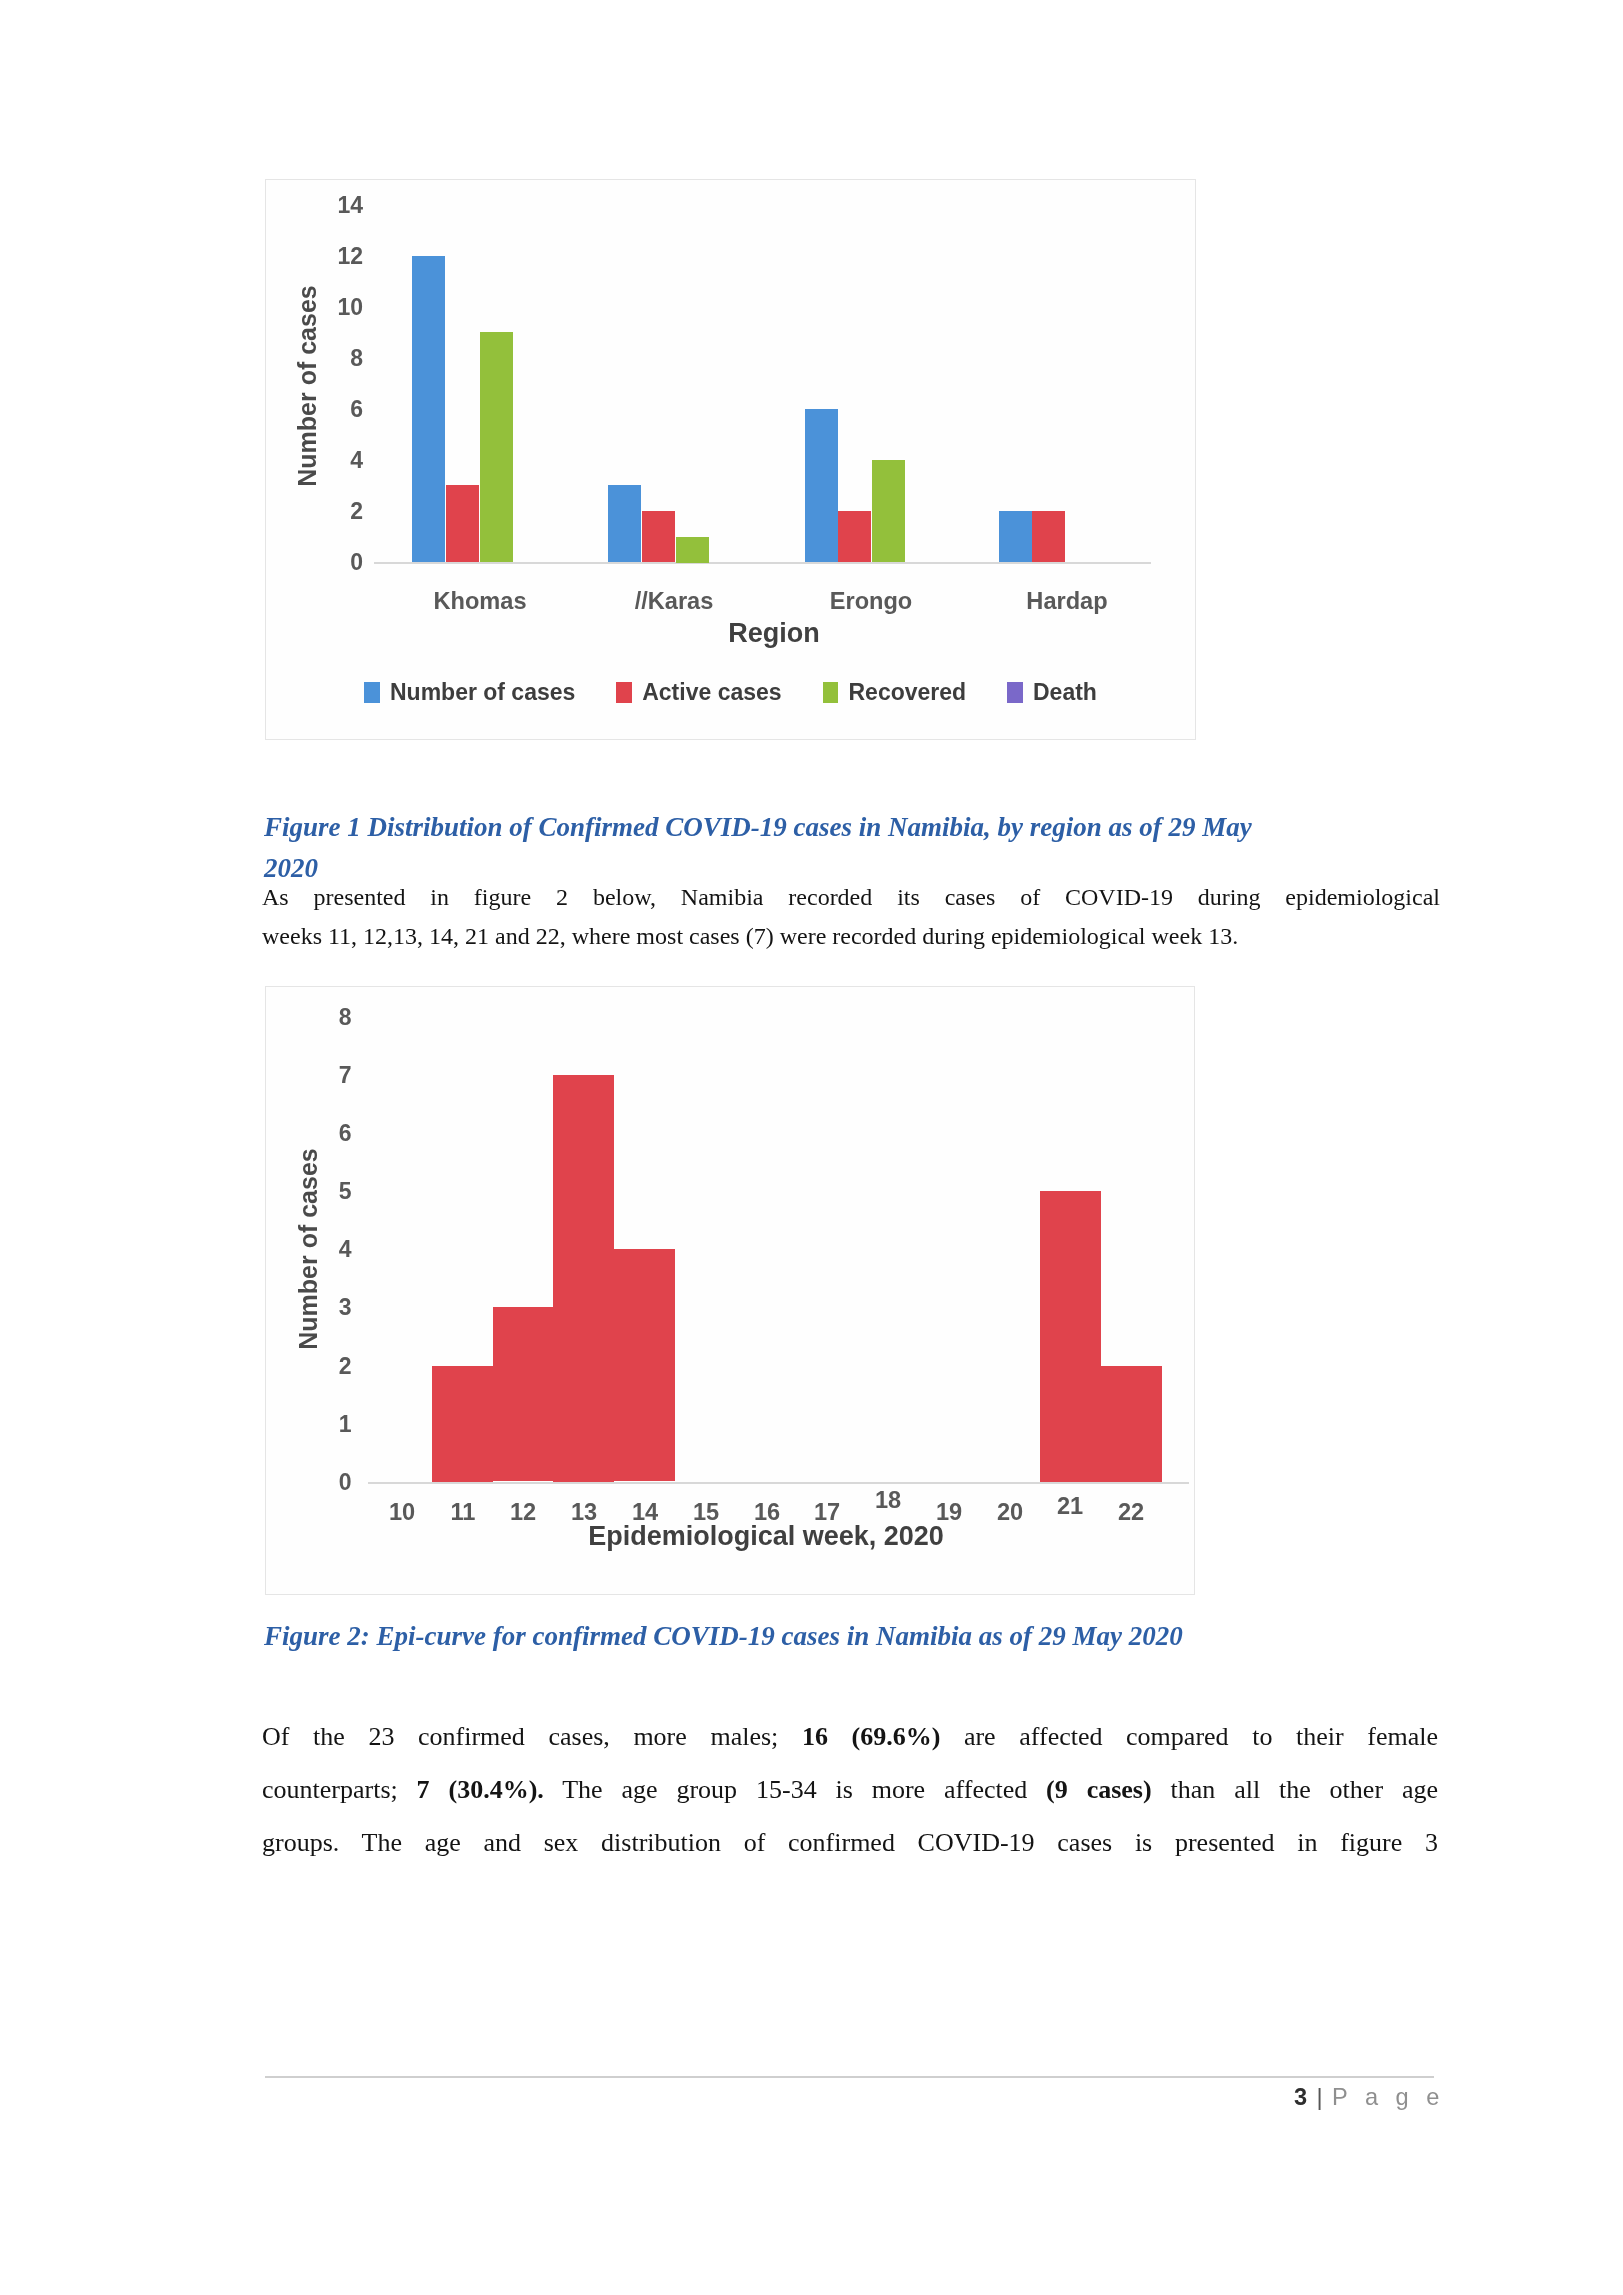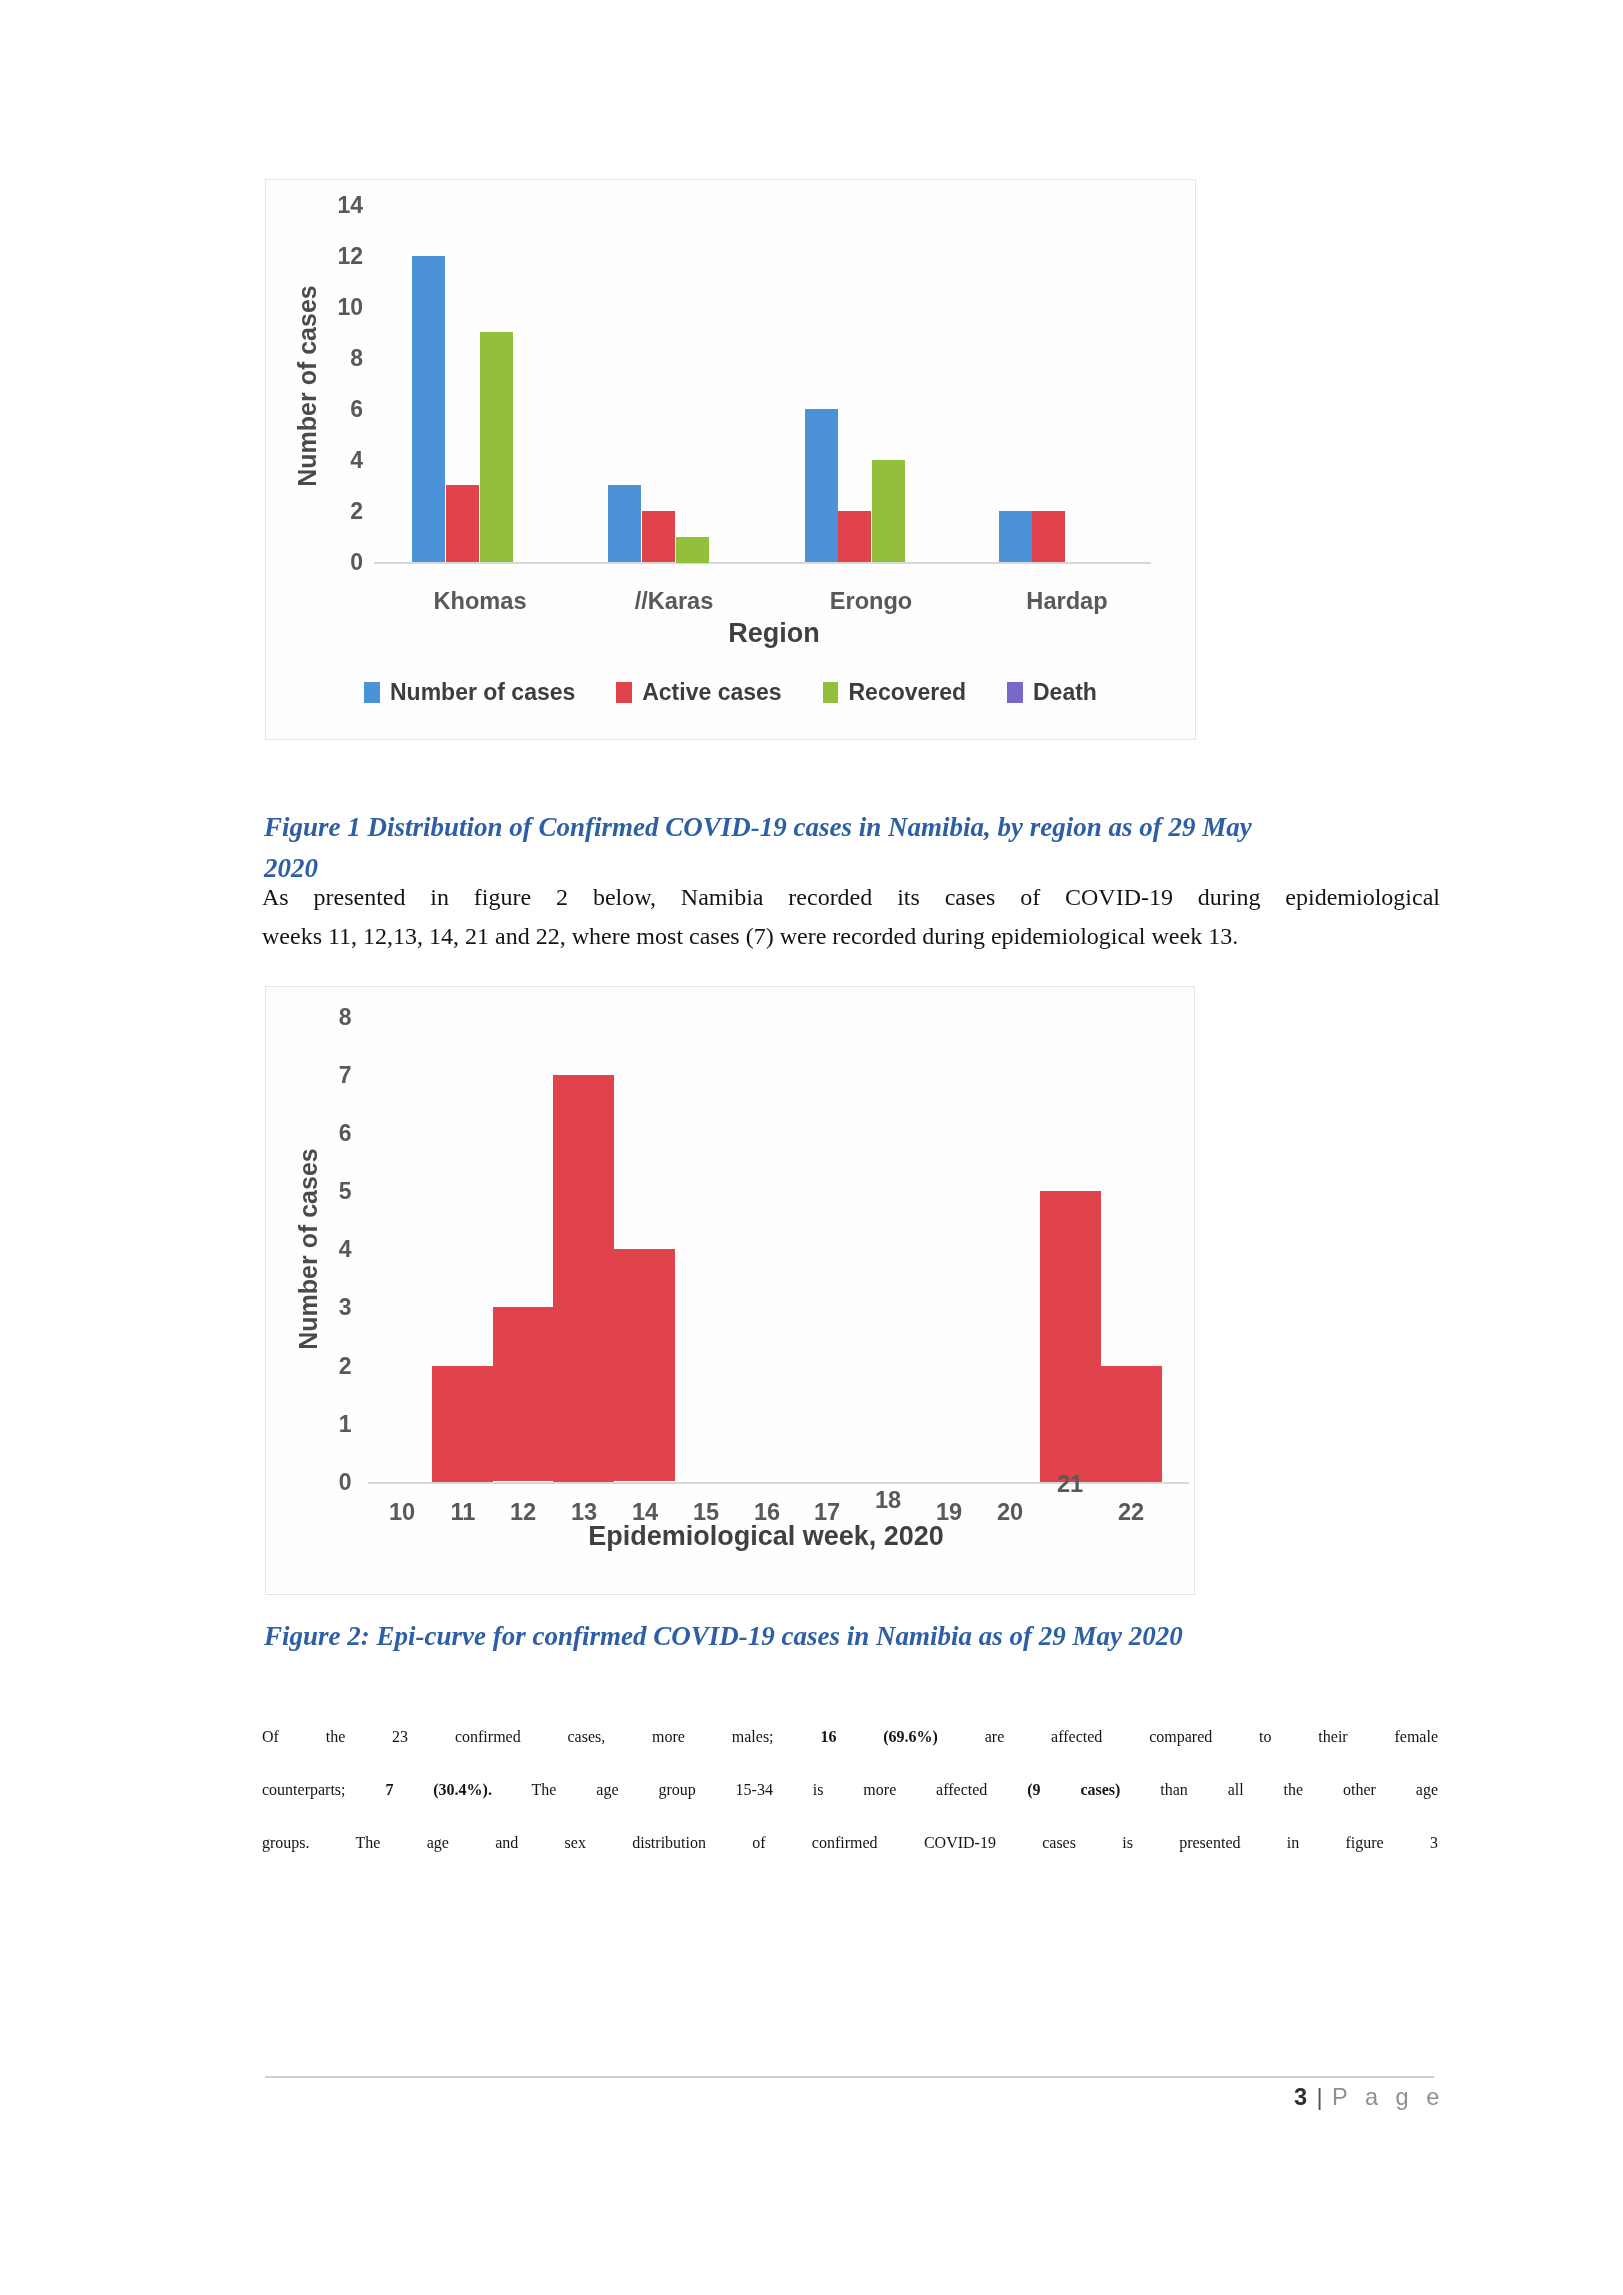--- a/index.html
+++ b/index.html
@@ -131,31 +131,31 @@
         <div class="tick-x" style="left: 197px; top: 512px;">11</div>
         <div class="tick-x" style="left: 257px; top: 512px;">12</div>
         <div class="tick-x" style="left: 318px; top: 512px;">13</div>
         <div class="tick-x" style="left: 379px; top: 512px;">14</div>
         <div class="tick-x" style="left: 440px; top: 512px;">15</div>
         <div class="tick-x" style="left: 501px; top: 512px;">16</div>
         <div class="tick-x" style="left: 561px; top: 512px;">17</div>
         <div class="tick-x" style="left: 622px; top: 500px;">18</div>
         <div class="tick-x" style="left: 683px; top: 512px;">19</div>
         <div class="tick-x" style="left: 744px; top: 512px;">20</div>
-        <div class="tick-x" style="left: 804px; top: 484px;">21</div>
+        <div class="tick-x" style="left: 804px; top: 506px;">21</div>
         <div class="tick-x" style="left: 865px; top: 512px;">22</div>
       </div>
     <div class="axis-title-x" style="left:500px;top:534px;">Epidemiological week, 2020</div>
   </div>
 
   <div class="caption" style="left:264px;top:1616px;">
     <div>Figure 2: Epi-curve for confirmed COVID-19 cases in Namibia as of 29 May 2020</div>
   </div>
 
-  <div class="body-par" style="left:262px;top:1710px;width:1176px;font-size:16px;">
+  <div class="body-par" style="left:262px;top:1710px;width:1176px;font-size:26px;">
     <div class="body-line rich"><span>Of the 23 confirmed cases, more males; </span><b>16 (69.6%)</b><span> are affected compared to their female</span></div>
     <div class="body-line rich"><span>counterparts; </span><b>7 (30.4%).</b><span> The age group 15-34 is more affected </span><b>(9 cases)</b><span> than all the other age</span></div>
     <div class="body-line rich"><span>groups. The age and sex distribution of confirmed COVID-19 cases is presented in figure 3</span></div>
   </div>
 
   <div class="footer-rule" style="left:265px;top:2076px;width:1169px;"></div>
   <div class="footer-text" style="left:1294px;top:2084px;">
     <span class="footer-num">3</span><span class="footer-sep">|</span><span class="footer-word">P a g e</span>
   </div>
 

